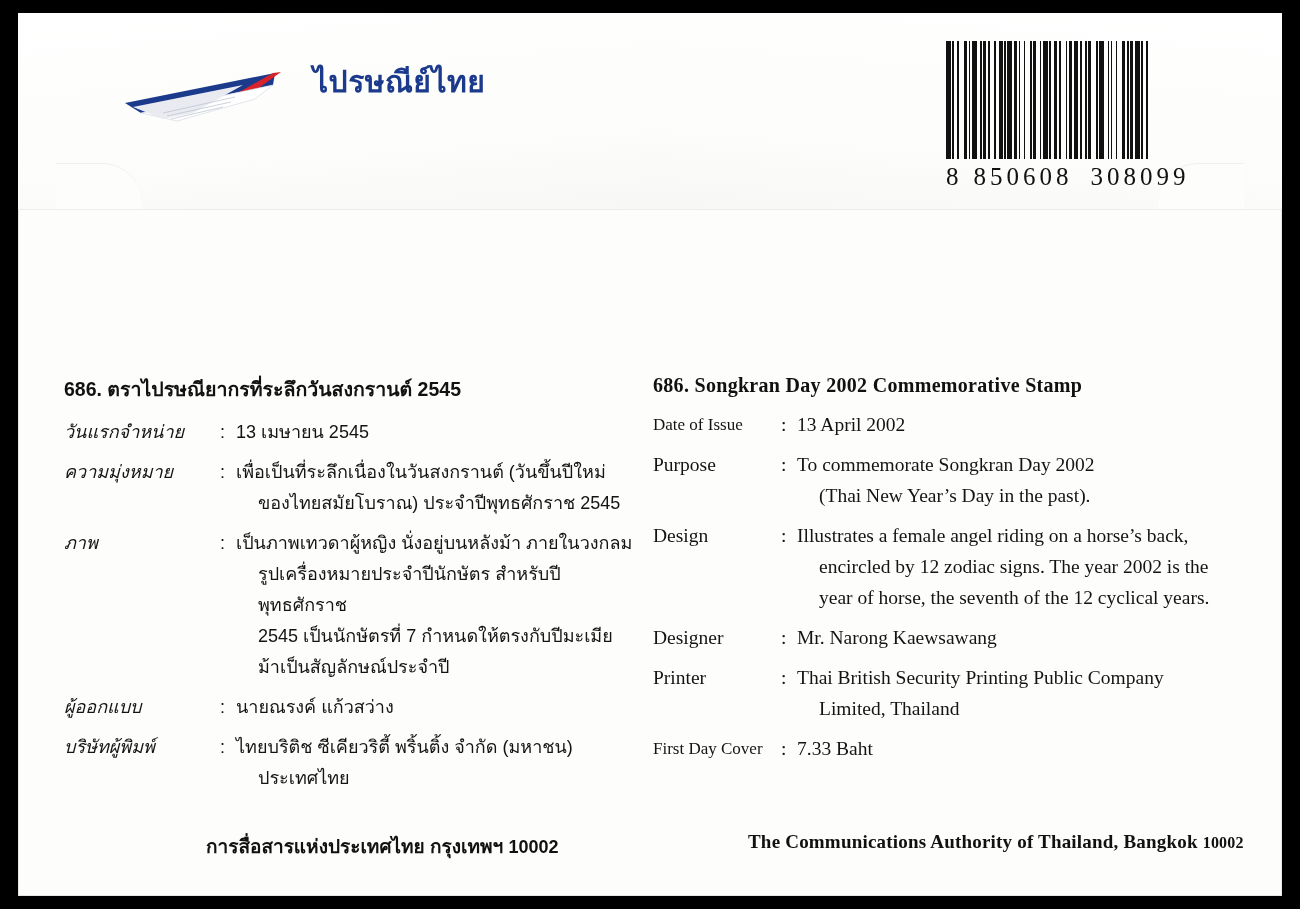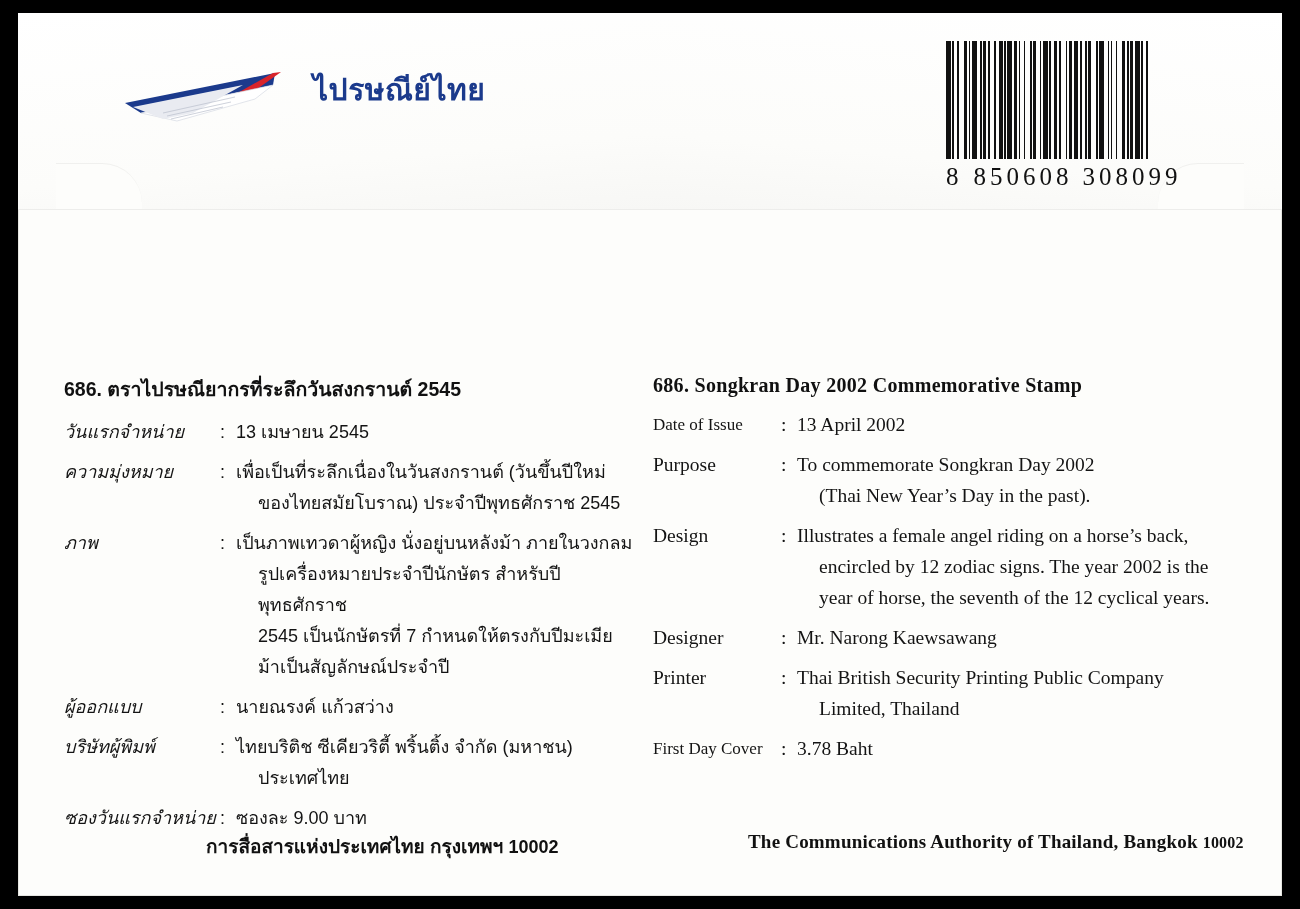--- a/index.html
+++ b/index.html
@@ -66,21 +66,21 @@
     height: 80px;
   }
   #logo-mark {
     position: absolute;
     left: 0; top: 8px;
     width: 160px; height: 62px;
   }
   #logo-text {
     position: absolute;
     left: 190px;
-    top: 12px;
+    top: 4px;
     width: 230px;
   }
   .logo-thai {
     font-family: "Liberation Sans", sans-serif;
     font-size: 30px;
     font-weight: bold;
     color: #1b3a8c;
     letter-spacing: 0.5px;
     line-height: 34px;
   }
@@ -306,21 +306,21 @@
         <i style="width: 4.86px; background: rgb(17, 17, 17);"></i>
         <i style="width: 1.62px; background: transparent;"></i>
         <i style="width: 1.62px; background: rgb(17, 17, 17);"></i>
         <i style="width: 3.24px; background: transparent;"></i>
         <i style="width: 1.62px; background: rgb(17, 17, 17);"></i>
         <i style="width: 4.86px; background: transparent;"></i>
       </div>
     <div id="barcode-digits">
       <span class="d-lead">8</span>
       <span class="d-grp">850608</span>
-      <span class="d-grp" style="margin-left:10px">308099</span>
+      <span class="d-grp" style="margin-left:18px">308099</span>
     </div>
   </div>
 
   <div id="columns">
 
     <div class="col col-th">
       <div class="col-title">686. ตราไปรษณียากรที่ระลึกวันสงกรานต์ 2545</div>
       <table class="spec">
         <tbody id="th-body">
             <tr>
@@ -354,27 +354,20 @@
               <td class="val">
                 <span class="val-line">นายณรงค์  แก้วสว่าง</span>
               </td>
             </tr>
             <tr>
               <td class="lbl">บริษัทผู้พิมพ์</td>
               <td class="sep">:</td>
               <td class="val">
                 <span class="val-line">ไทยบริติช ซีเคียวริตี้ พริ้นติ้ง จำกัด (มหาชน)</span>
                 <span class="val-line indent">ประเทศไทย</span>
-              </td>
-            </tr>
-            <tr>
-              <td class="lbl">ซองวันแรกจำหน่าย</td>
-              <td class="sep">:</td>
-              <td class="val">
-                <span class="val-line">ซองละ 9.00 บาท</span>
               </td>
             </tr>
           </tbody>
       </table>
     </div>
 
     <div class="col col-en">
       <div class="col-title">686. Songkran Day 2002 Commemorative Stamp</div>
       <table class="spec">
         <tbody id="en-body">
@@ -414,21 +407,21 @@
               <td class="sep">:</td>
               <td class="val">
                 <span class="val-line">Thai British Security Printing Public Company</span>
                 <span class="val-line indent">Limited, Thailand</span>
               </td>
             </tr>
             <tr class="small">
               <td class="lbl">First Day Cover</td>
               <td class="sep">:</td>
               <td class="val">
-                <span class="val-line">3.78 Baht</span>
+                <span class="val-line">7.33 Baht</span>
               </td>
             </tr>
           </tbody>
       </table>
     </div>
 
   </div>
 
   <div id="footer-th">
     <span>การสื่อสารแห่งประเทศไทย กรุงเทพฯ</span>

